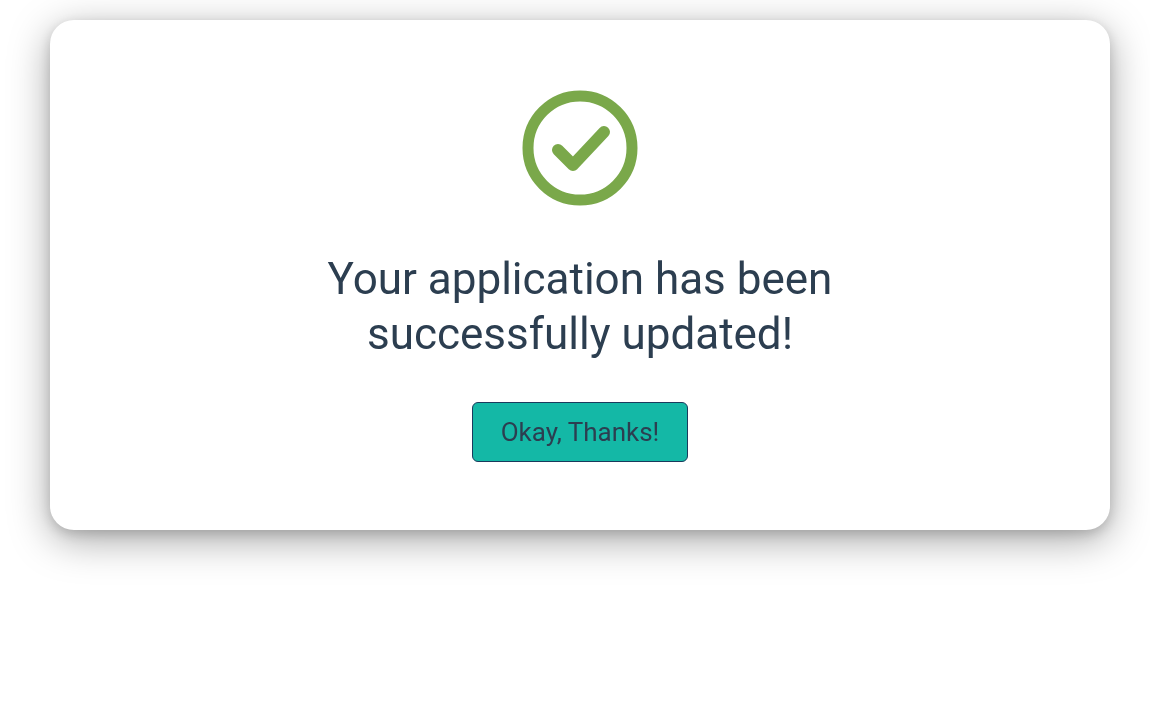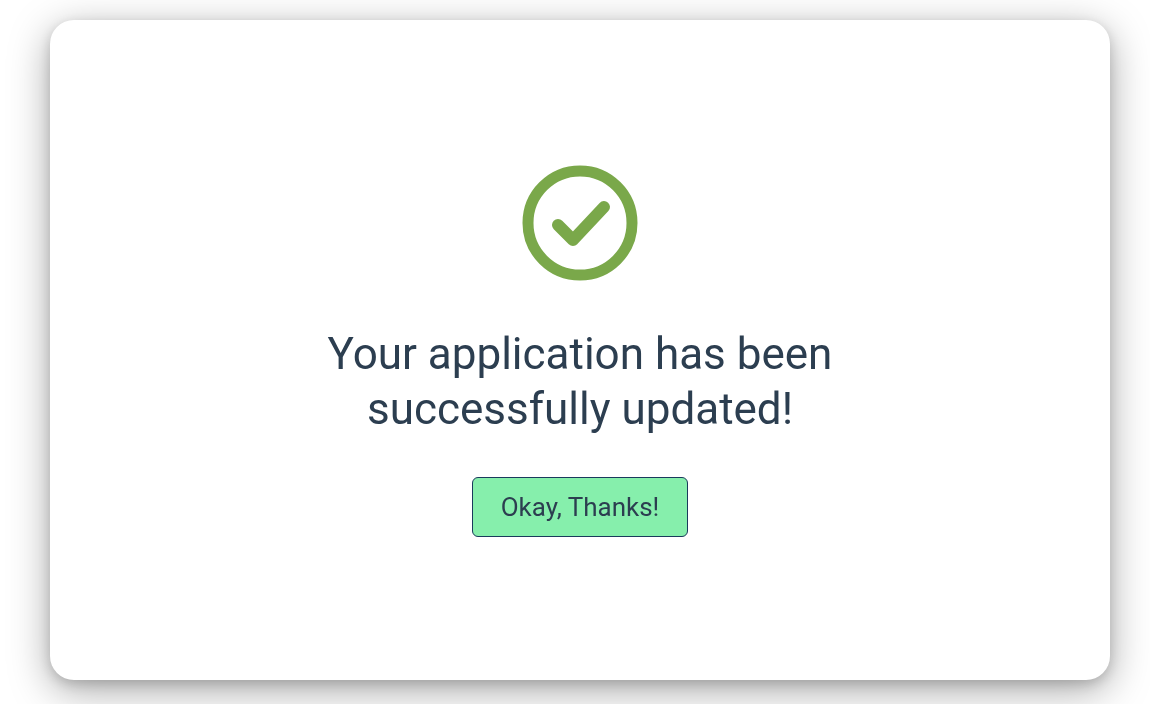--- a/index.html
+++ b/index.html
@@ -12,21 +12,21 @@
       height: 704px;
       font-family: -apple-system, BlinkMacSystemFont, "Segoe UI", Roboto, "Helvetica Neue", Arial, sans-serif;
       background: #ffffff;
       display: flex;
       align-items: flex-start;
       justify-content: flex-start;
       padding: 20px 0 0 50px;
     }
     .modal-card {
       width: 1060px;
-      height: 660px;
+      height: 510px;
       background: #ffffff;
       border-radius: 24px;
       box-shadow: 0 10px 40px rgba(0, 0, 0, 0.35), 0 4px 12px rgba(0, 0, 0, 0.15);
       display: flex;
       flex-direction: column;
       align-items: center;
       justify-content: center;
       padding: 36px;
     }
     .icon-wrapper {
@@ -51,21 +51,21 @@
       color: #3d4d5c;
       text-align: center;
       line-height: 1.5;
       max-width: 640px;
       margin-bottom: 40px;
     }
     .confirm-button {
       font-size: 26px;
       font-weight: 400;
       color: #2c3e50;
-      background: #86efac;
+      background: #14b8a6;
       border: 1.5px solid #1a3a5c;
       border-radius: 6px;
       padding: 14px 28px;
       cursor: pointer;
       font-family: inherit;
     }
   </style>
 </head>
 <body>
 

